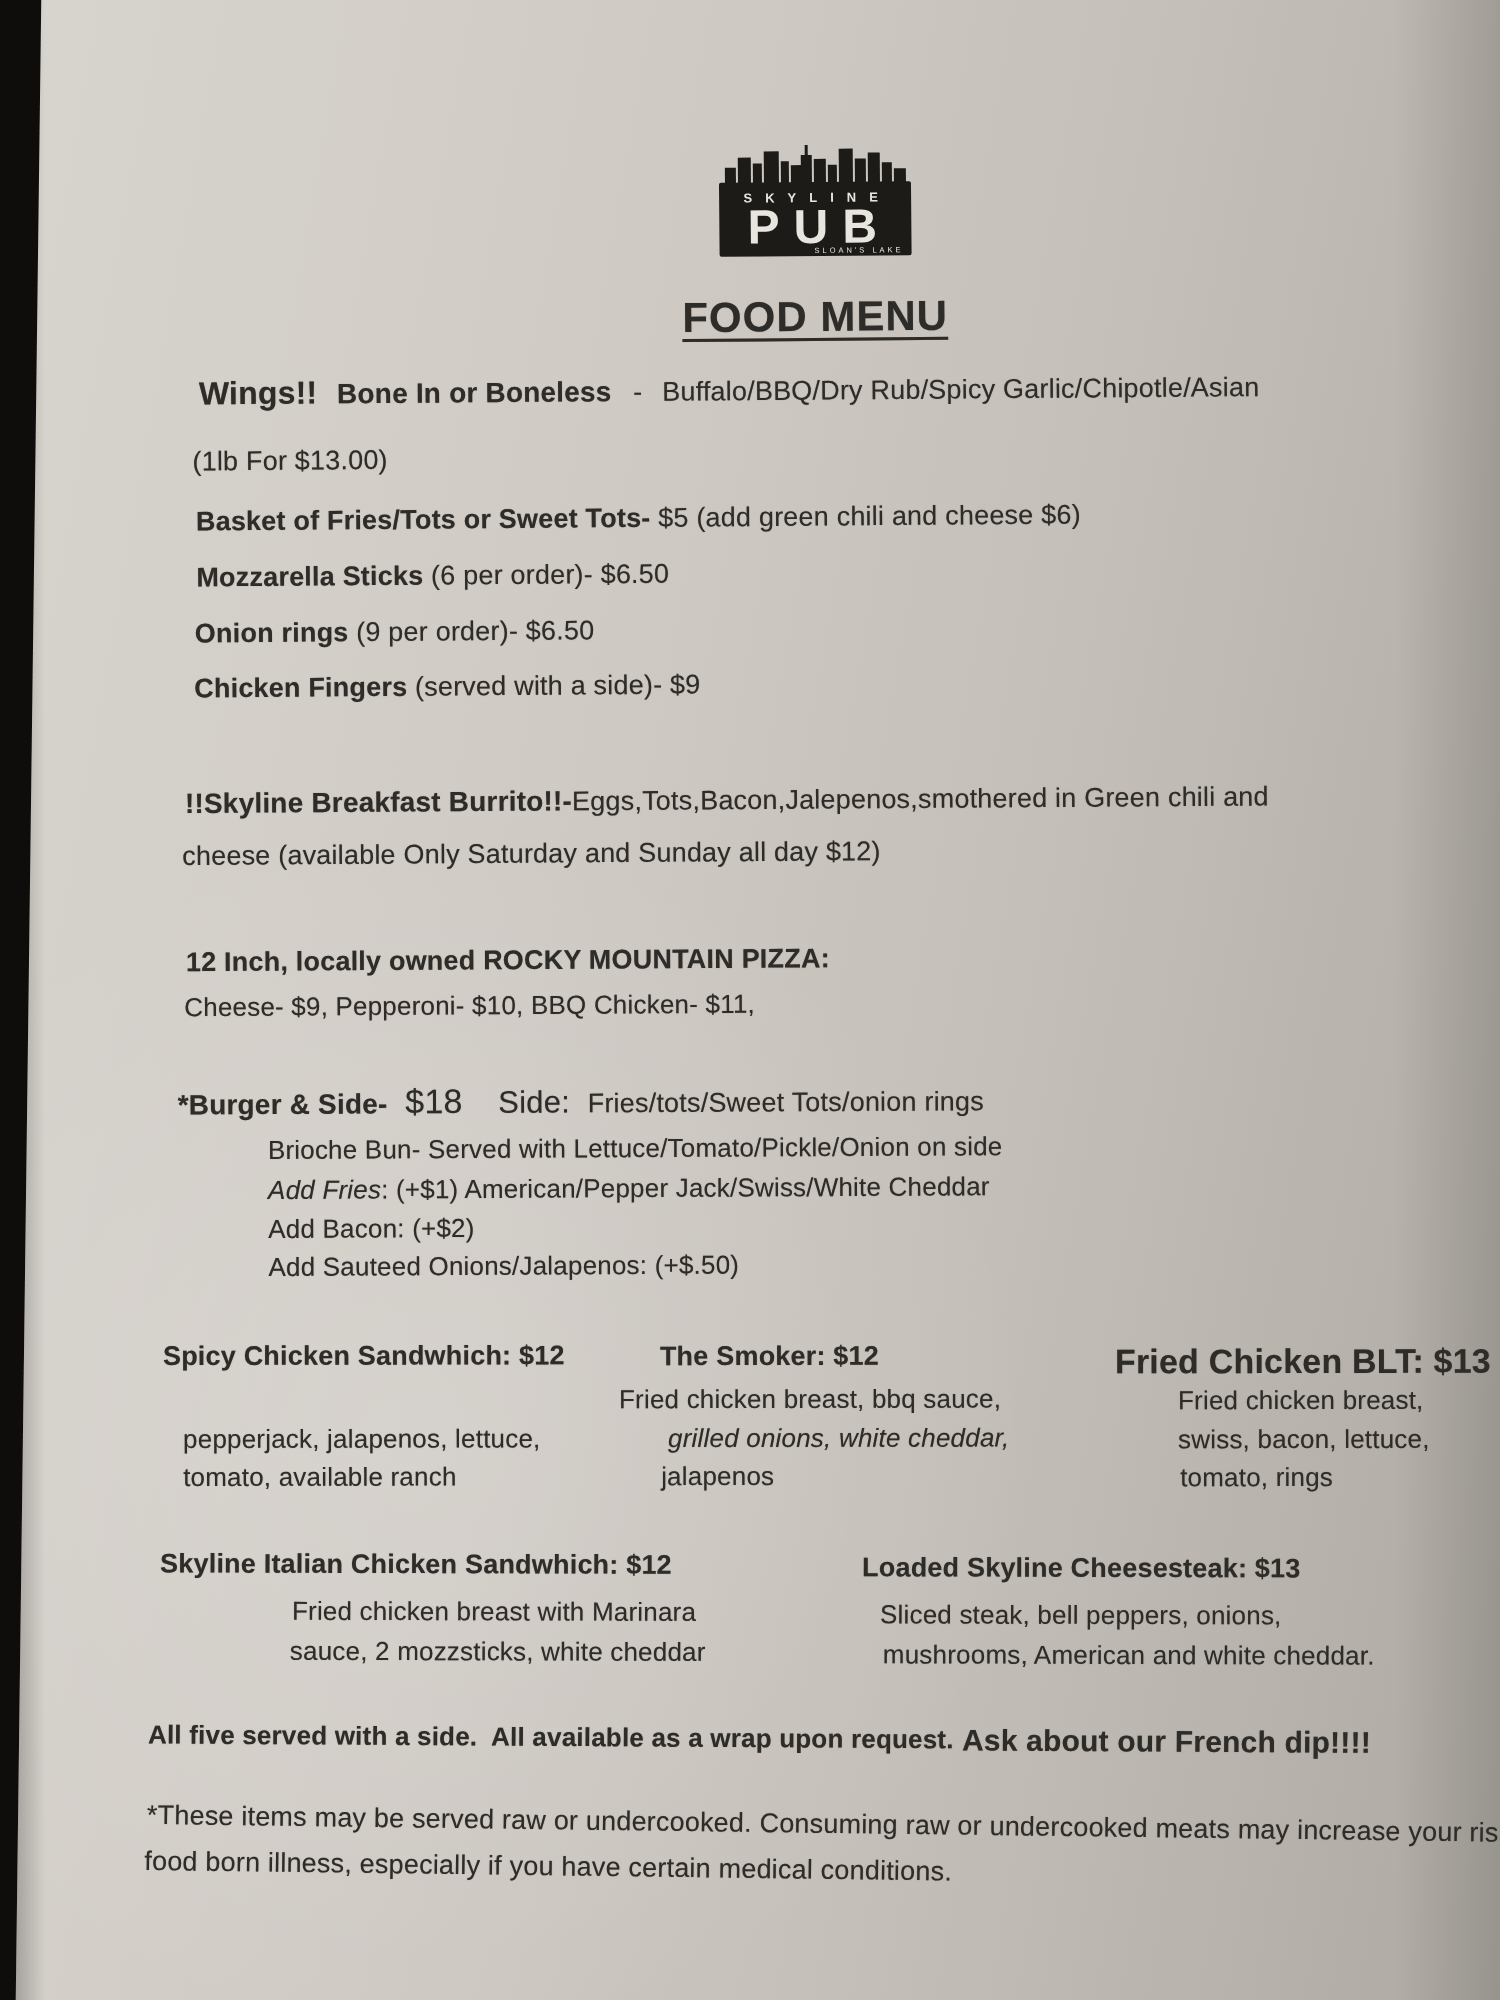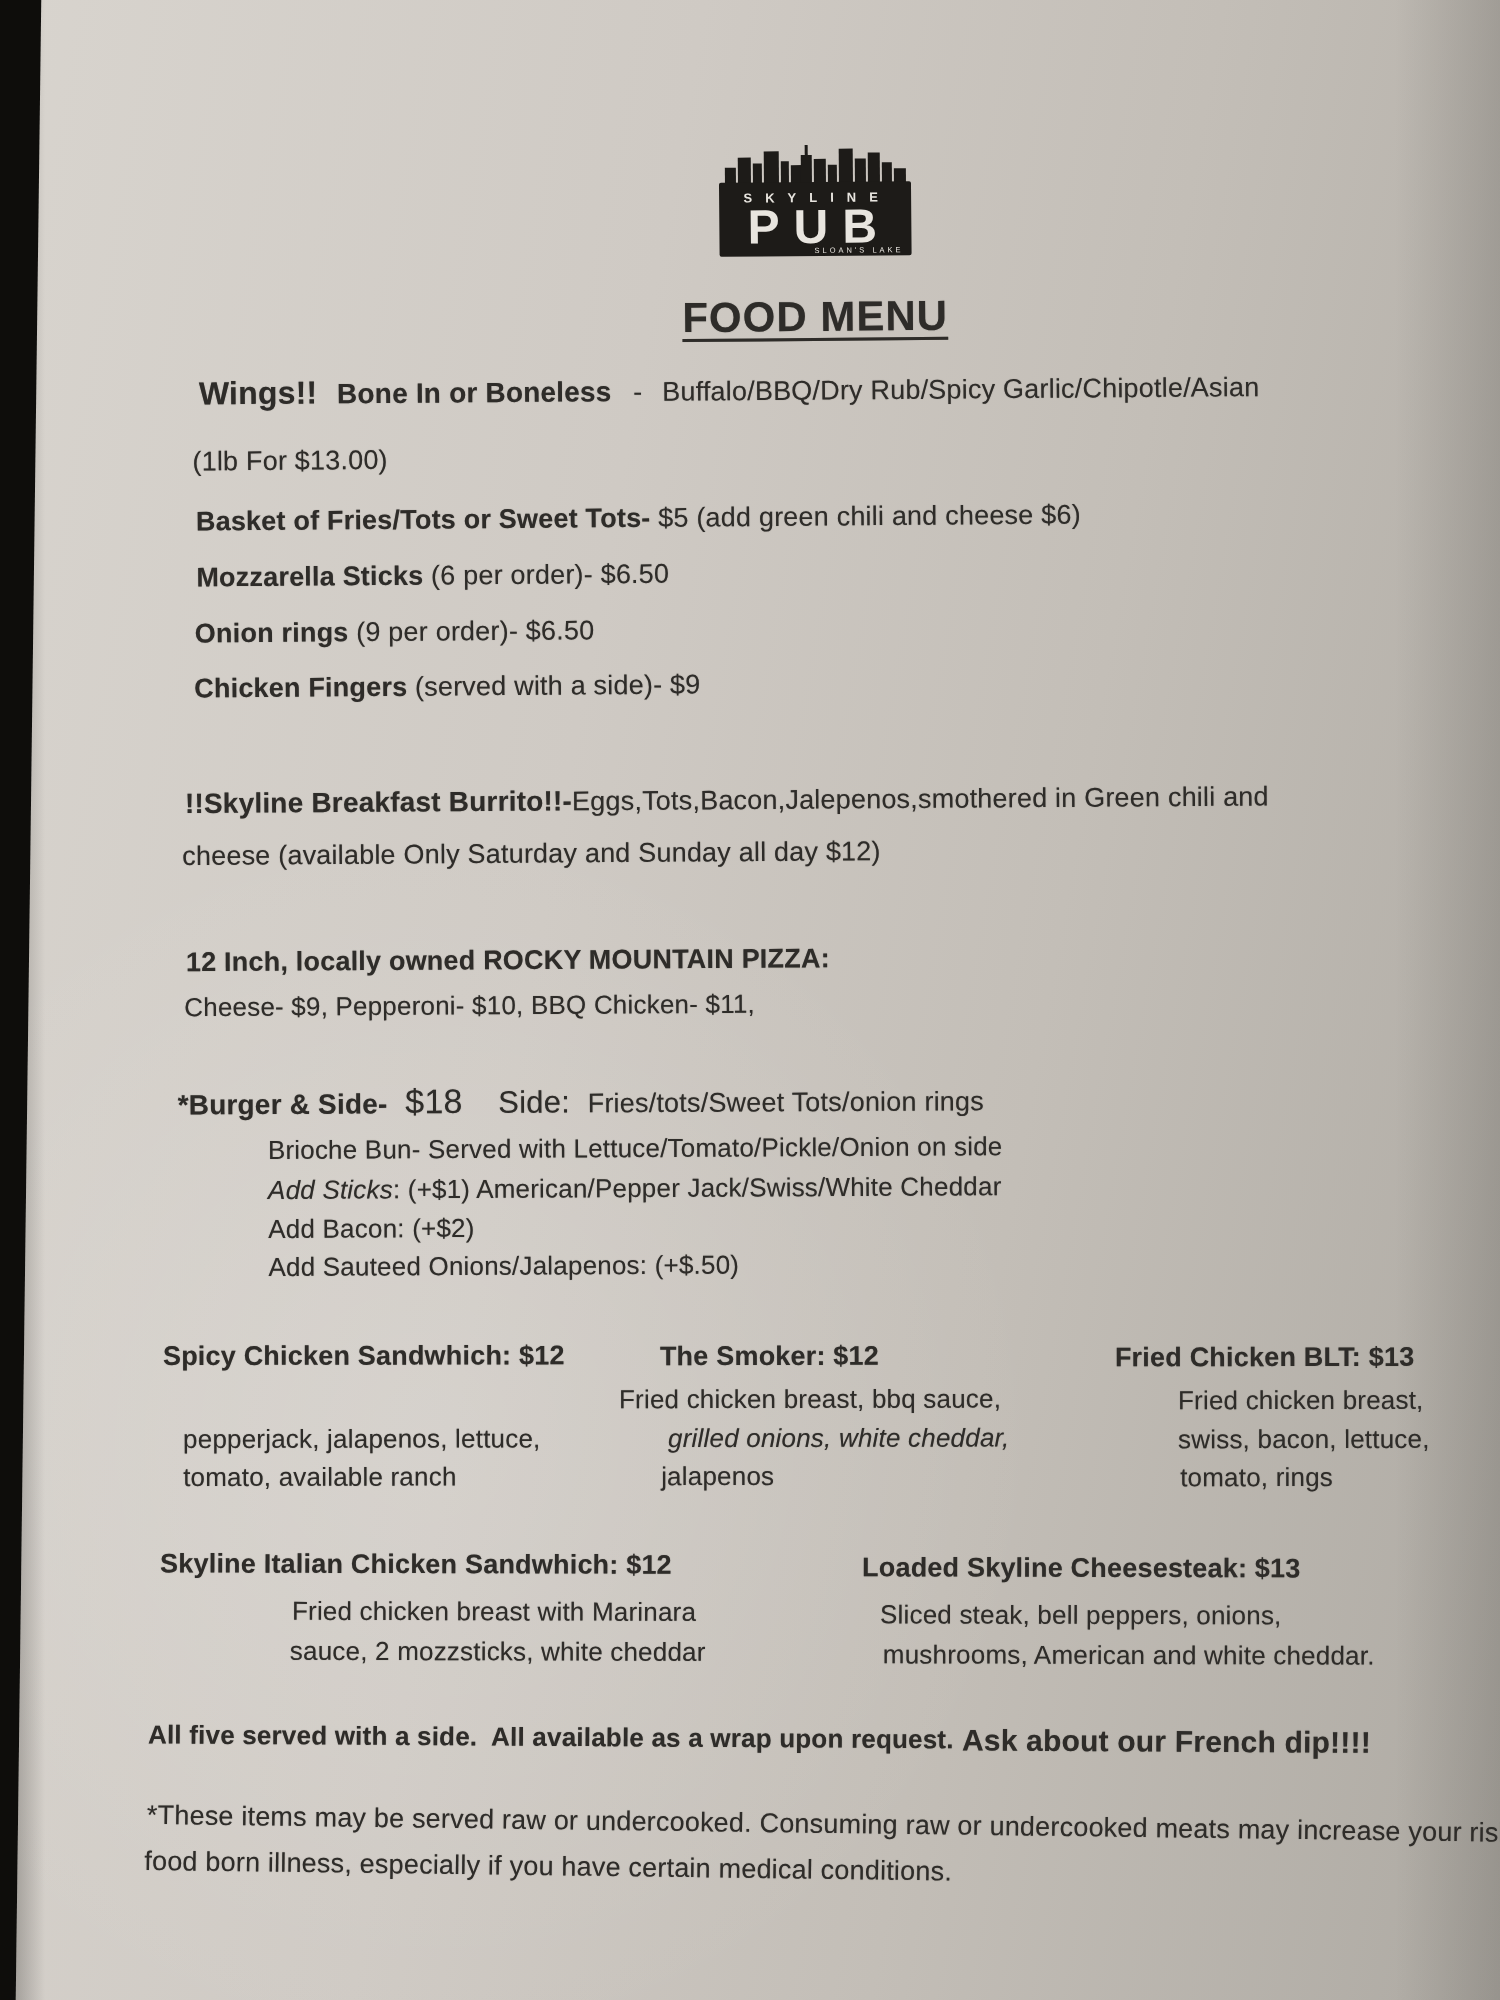--- a/index.html
+++ b/index.html
@@ -95,37 +95,37 @@
 
     <div class="grp" style="transform:rotate(-0.3deg);transform-origin:650px 1180px;">
       <div class="ln" style="left:178px;top:1080px;font-size:27px;">
         <span class="b" style="font-size:28px;">*Burger &amp; Side-</span>
         <span style="font-size:34px;margin-left:10px;">$18</span>
         <span style="font-size:31px;margin-left:28px;">Side:</span>
         <span style="margin-left:10px;">Fries/tots/Sweet Tots/onion rings</span>
       </div>
       <div class="ln" style="left:268px;top:1133px;font-size:26px;">Brioche Bun- Served with Lettuce/Tomato/Pickle/Onion on side</div>
       <div class="ln" style="left:268px;top:1173px;font-size:26px;">
-        <span class="i">Add Sticks</span><span>: (+$1) American/Pepper Jack/Swiss/White Cheddar</span>
+        <span class="i">Add Fries</span><span>: (+$1) American/Pepper Jack/Swiss/White Cheddar</span>
       </div>
       <div class="ln" style="left:268px;top:1212px;font-size:26px;">Add Bacon: (+$2)</div>
       <div class="ln" style="left:268px;top:1250px;font-size:26px;">Add Sauteed Onions/Jalapenos: (+$.50)</div>
     </div>
 
     <div class="grp" style="transform:rotate(-0.1deg);transform-origin:750px 1410px;">
       <div class="ln b" style="left:163px;top:1339px;font-size:27px;">Spicy Chicken Sandwhich: $12</div>
       <div class="ln" style="left:183px;top:1423px;font-size:26px;text-align:right;">pepperjack, jalapenos, lettuce,</div>
       <div class="ln" style="left:183px;top:1461px;font-size:26px;">tomato, available ranch</div>
 
       <div class="ln b" style="left:660px;top:1340px;font-size:27px;">The Smoker: $12</div>
       <div class="ln" style="left:619px;top:1384px;font-size:26px;">Fried chicken breast, bbq sauce,</div>
       <div class="ln" style="left:668px;top:1423px;font-size:26px;font-style:italic;">grilled onions, white cheddar,</div>
       <div class="ln" style="left:661px;top:1461px;font-size:26px;">jalapenos</div>
 
-      <div class="ln b" style="left:1115px;top:1342px;font-size:27px;">Fried Chicken BLT: $13</div>
+      <div class="ln b" style="left:1115px;top:1342px;font-size:34px;">Fried Chicken BLT: $13</div>
       <div class="ln" style="left:1178px;top:1386px;font-size:26px;">Fried chicken breast,</div>
       <div class="ln" style="left:1178px;top:1425px;font-size:26px;">swiss, bacon, lettuce,</div>
       <div class="ln" style="left:1180px;top:1463px;font-size:26px;">tomato, rings</div>
     </div>
 
     <div class="grp" style="transform:rotate(0.15deg);transform-origin:750px 1600px;">
       <div class="ln b" style="left:160px;top:1549px;font-size:27px;">Skyline Italian Chicken Sandwhich: $12</div>
       <div class="ln" style="left:292px;top:1597px;font-size:26px;">Fried chicken breast with Marinara</div>
       <div class="ln" style="left:290px;top:1637px;font-size:26px;">sauce, 2 mozzsticks, white cheddar</div>
 

